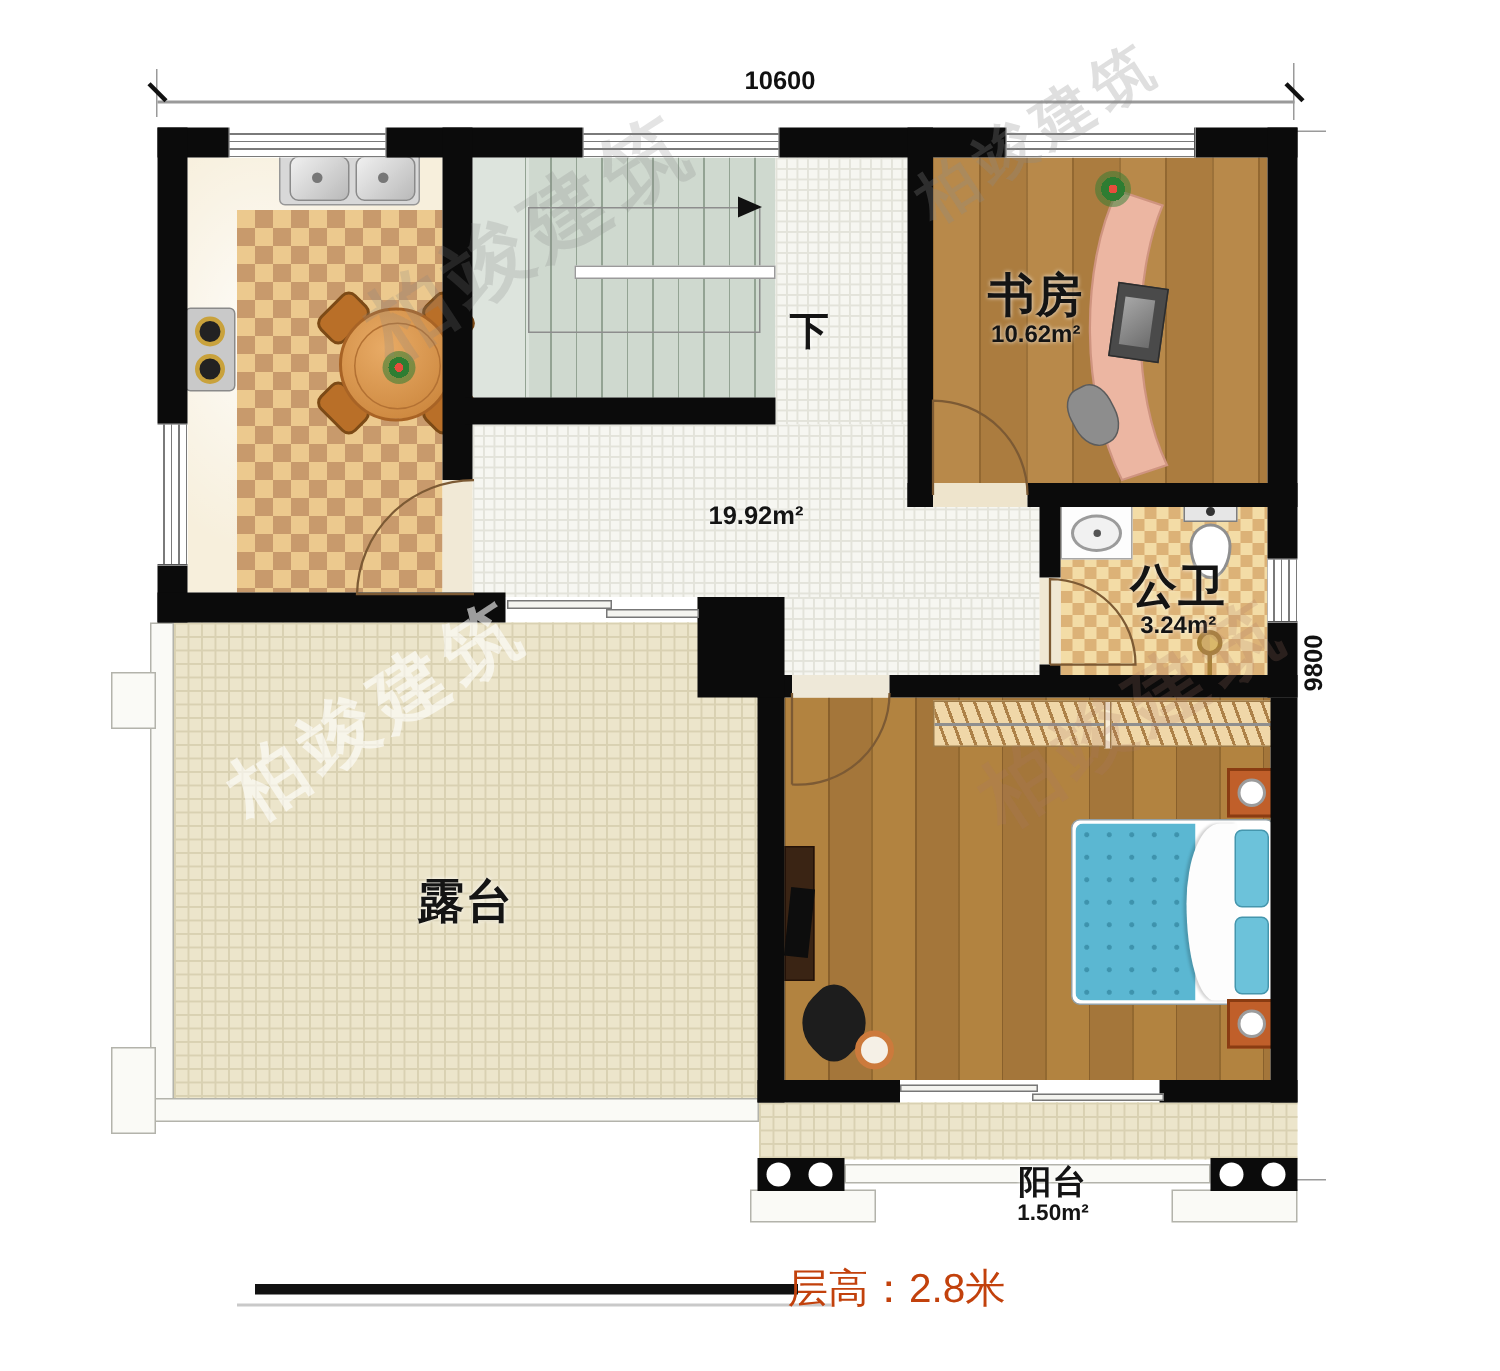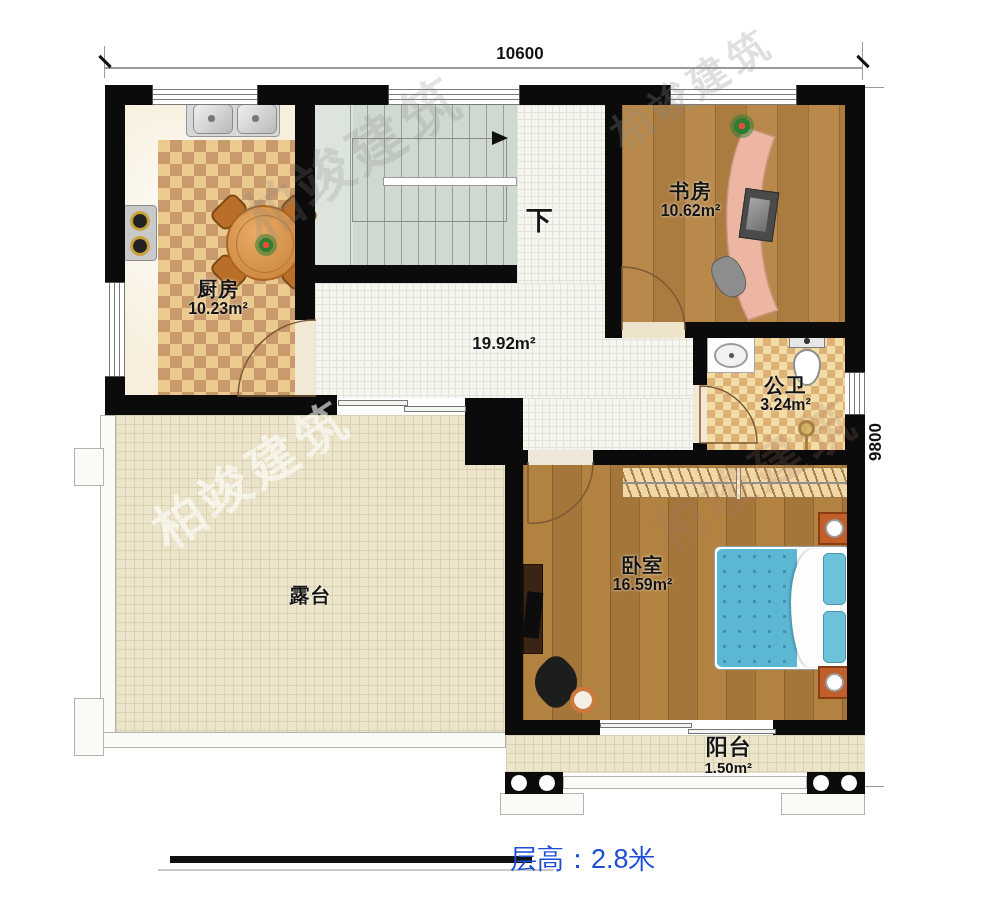--- a/index.html
+++ b/index.html
@@ -9,21 +9,21 @@
   .wall{position:absolute;background:#0b0b0b;z-index:30;}
   .floor{position:absolute;z-index:10;}
   .thr{position:absolute;z-index:12;}
   .furn{position:absolute;z-index:20;}
   .parapet{position:absolute;background:#fafaf6;border:1px solid #b3b3ab;box-sizing:border-box;z-index:15;}
   .window-h{position:absolute;background:#fff;background-image:repeating-linear-gradient(to bottom,transparent 0 4px,#7a7a7a 4px 5px);z-index:35;border-left:1px solid #555;border-right:1px solid #555;box-sizing:border-box;}
   .window-v{position:absolute;background:#fff;background-image:repeating-linear-gradient(to right,transparent 0 4px,#7a7a7a 4px 5px);z-index:35;border-top:1px solid #555;border-bottom:1px solid #555;box-sizing:border-box;}
   .slider{position:absolute;z-index:35;}
   .slider .panel{position:absolute;background:#f4f4f0;border:1px solid #777;box-sizing:border-box;}
   .rlabel{position:absolute;text-align:center;color:#141414;line-height:1.12;z-index:50;text-shadow:0 0 3px rgba(255,255,255,.85);}
-  .rname{font-size:20px;font-weight:bold;letter-spacing:1px;}
+  .rname{font-size:31px;font-weight:bold;letter-spacing:1px;}
   .rarea{font-size:16px;font-weight:bold;}
   .wm{position:absolute;z-index:60;font-weight:bold;pointer-events:none;white-space:nowrap;letter-spacing:6px;}
   .dim{position:absolute;z-index:6;}
   .dimline{background:#9a9a9a;}
   .tick{position:absolute;width:16px;height:3px;background:#111;transform:rotate(45deg);z-index:7;}
   .dimtext{position:absolute;font-size:17px;font-weight:bold;color:#111;z-index:7;text-align:center;}
   
   .marble{background:#f7efdc;background-image:radial-gradient(ellipse at 30% 40%,rgba(255,255,255,.8),transparent 60%),radial-gradient(ellipse at 70% 75%,rgba(228,200,150,.35),transparent 55%);}
   .checker-k{background:repeating-conic-gradient(#c89a6c 0 90deg,#ecc98e 0 180deg);background-size:24px 24px;}
   .checker-b{background:repeating-conic-gradient(#dcb277 0 90deg,#f3dca6 0 180deg);background-size:16px 16px;}
@@ -194,54 +194,46 @@
   <div class="furn" style="left:534px;top:660px;width:44px;height:44px;background:#1d1d1d;border-radius:30% 55% 30% 55%;transform:rotate(45deg);"></div>
   <div class="furn circle" style="left:570px;top:687px;width:26px;height:26px;background:#f5f0e6;border:4px solid #cc7a3c;box-sizing:border-box;"></div>
 
   <svg width="1000" height="914" viewBox="0 0 1000 914" style="position:absolute;left:0;top:0;z-index:40;pointer-events:none;">
     <path d="M316,320 A78,78 0 0 0 238,396 L316,396" fill="none" stroke="#7c5a34" stroke-width="1.5"></path>
     <path d="M622,330 L622,267 A63,63 0 0 1 685,330" fill="none" stroke="#7c5a34" stroke-width="1.5"></path>
     <path d="M700,443 L700,386 A57,57 0 0 1 757,443 L700,443" fill="none" stroke="#7c5a34" stroke-width="1.5"></path>
     <path d="M528,462 L528,523 M593,462 A61,61 0 0 1 528,523" fill="none" stroke="#7c5a34" stroke-width="1.5"></path>
   </svg>
 
-  <div class="rlabel" style="left:158px;top:278px;width:120px;">
-    <div class="rname">厨房</div>
-    <div class="rarea">10.23m²</div>
-  </div>
   <div class="rlabel" style="left:628px;top:180px;width:125px;">
     <div class="rname">书房</div>
     <div class="rarea">10.62m²</div>
   </div>
   <div class="rlabel" style="left:733px;top:374px;width:105px;">
     <div class="rname">公卫</div>
     <div class="rarea">3.24m²</div>
   </div>
-  <div class="rlabel" style="left:590px;top:554px;width:105px;">
-    <div class="rname">卧室</div>
-    <div class="rarea">16.59m²</div>
-  </div>
   <div class="rlabel" style="left:268px;top:584px;width:85px;">
     <div class="rname">露台</div>
   </div>
-  <div class="rlabel" style="left:652px;top:735px;width:100px;text-align:right;">
+  <div class="rlabel" style="left:652px;top:776px;width:100px;">
     <div class="rname" style="font-size:22px;">阳台</div>
     <div class="rarea" style="font-size:15px;">1.50m²</div>
   </div>
   <div class="rlabel" style="left:454px;top:334px;width:100px;">
     <div class="rarea" style="font-size:17px;">19.92m²</div>
   </div>
   <div class="rlabel" style="left:520px;top:206px;width:40px;">
     <div class="rname" style="font-size:26px;">下</div>
   </div>
 
   <div class="wm" style="left:230px;top:120px;font-size:56px;color:rgba(130,130,130,.22);transform:rotate(-33deg);">柏竣建筑</div>
   <div class="wm" style="left:600px;top:60px;font-size:40px;color:rgba(140,140,140,.28);transform:rotate(-33deg);">柏竣建筑</div>
   <div class="wm" style="left:640px;top:440px;font-size:52px;color:rgba(170,120,105,.20);transform:rotate(-33deg);">柏竣建筑</div>
   <div class="wm" style="left:140px;top:440px;font-size:50px;color:rgba(255,255,255,.60);transform:rotate(-33deg);">柏竣建筑</div>
 
   <div class="abs" style="left:170px;top:856px;width:362px;height:7px;background:#111;"></div>
   <div class="abs" style="left:158px;top:869px;width:396px;height:2px;background:#c9c9c9;"></div>
-  <div class="abs" style="left:510px;top:841px;font-size:27px;color:#1d4ed8;">
+  <div class="abs" style="left:525px;top:841px;font-size:27px;color:#c2410c;">
     <span>层高：</span><span>2.8米</span>
   </div>
 
 </div>
 
 </body></html>

